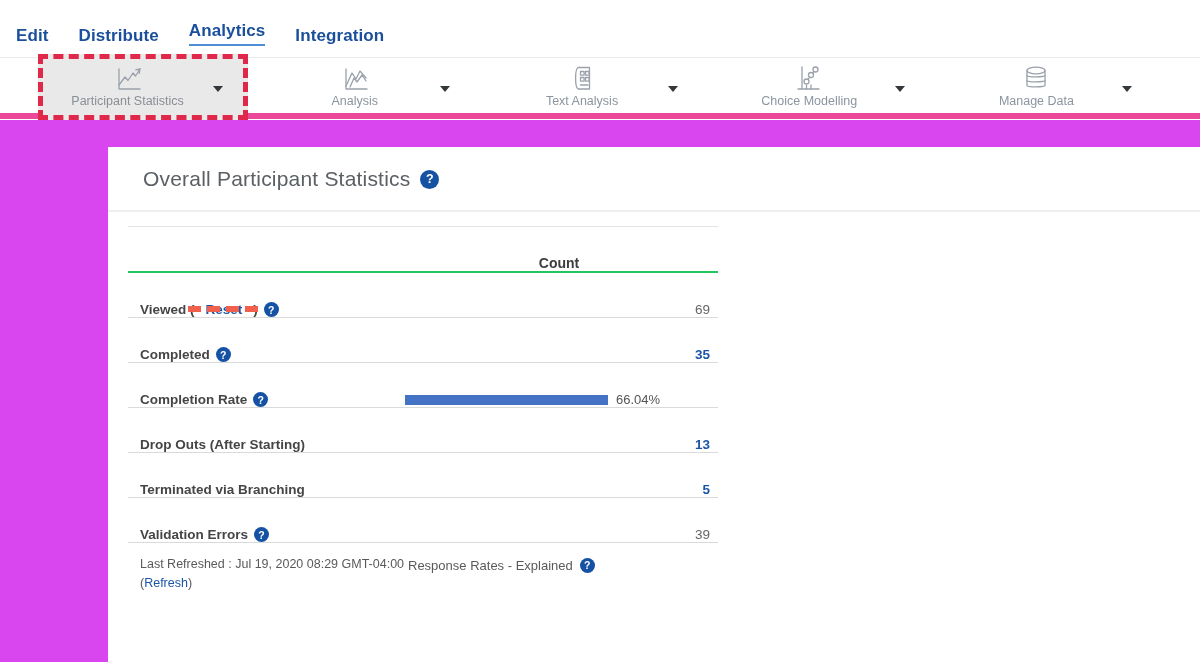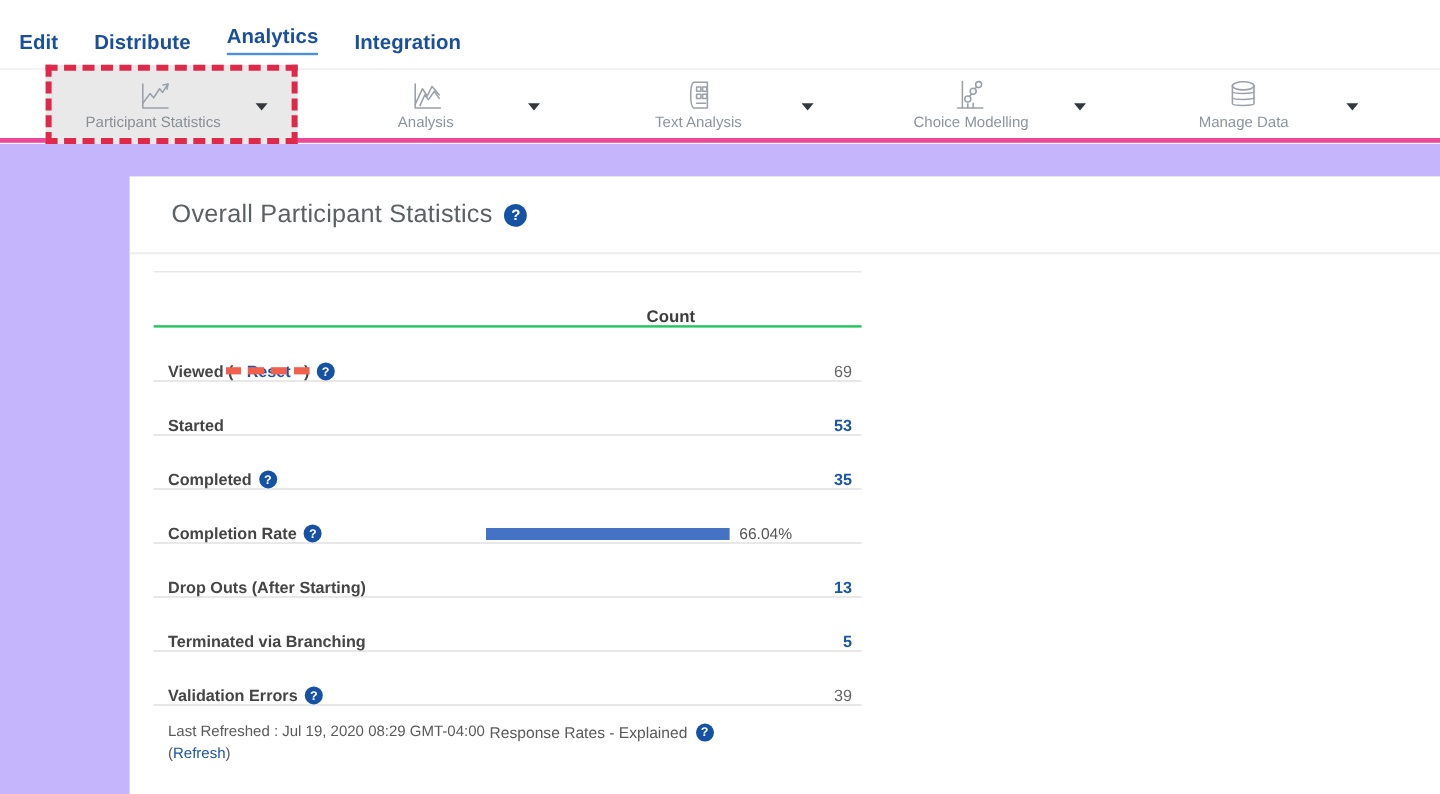--- a/index.html
+++ b/index.html
@@ -5,30 +5,30 @@
   * { margin:0; padding:0; box-sizing:border-box; }
   html,body { width:1200px; height:662px; background:#fff; font-family:"Liberation Sans", sans-serif; overflow:hidden; }
   .screen { position:relative; width:1200px; height:662px; }
 
   
   .topnav { height:57px; display:flex; align-items:flex-end; gap:30px; padding:0 0 11px 16px; background:#fff; }
   .nav-item { font-size:17px; font-weight:700; color:#1a4f9c; cursor:pointer; letter-spacing:.1px; }
   .nav-item.active { border-bottom:2px solid #4e90d5; padding-bottom:3px; }
 
   
-  .toolbar { position:relative; height:62px; background:#fff; border-top:1px solid #e9e9e9; border-bottom:4px solid #ec4899; display:flex; padding:0 50px 0 14px; }
+  .toolbar { position:relative; height:62px; background:#fff; border-top:1px solid #e9e9e9; border-bottom:6px solid #ec4899; display:flex; padding:0 50px 0 14px; }
   .annotation-box { position:absolute; left:38px; top:-4px; width:210px; height:66px; border:5px dashed #e0284a; background:#e9e9e9; z-index:0; }
   .tool-item { position:relative; flex:1; display:flex; flex-direction:column; align-items:center; justify-content:center; z-index:1; cursor:pointer; }
   .tool-item svg { display:block; }
   .tool-label { font-size:12.5px; color:#8b95a0; margin-top:2px; white-space:nowrap; }
   .tool-label.sel { color:#8a8f96; }
   .caret { position:absolute; right:18px; top:28px; width:0; height:0; border-left:5px solid transparent; border-right:5px solid transparent; border-top:6px solid #33383d; cursor:pointer; }
 
   
-  .content-bg { position:absolute; top:120px; left:0; right:0; bottom:0; background:#c4b5fd; }
+  .content-bg { position:absolute; top:120px; left:0; right:0; bottom:0; background:#d946ef; }
   .panel { position:absolute; left:108px; top:27px; right:0; bottom:0; background:#fff; }
   .panel-header { padding:20px 0 0 35px; height:65px; border-bottom:2px solid #efefef; }
   .panel-title { display:inline; font-size:21px; font-weight:400; color:#5b6065; vertical-align:middle; letter-spacing:.2px; }
 
   .help { display:inline-flex; width:15px; height:15px; border-radius:50%; background:#1552a4; color:#fff; font-size:10.5px; font-weight:700; align-items:center; justify-content:center; cursor:pointer; flex:none; }
   .help.lg { width:19px; height:19px; font-size:12.5px; vertical-align:middle; margin-left:10px; }
 
   .stats-table { margin:14px 0 0 20px; width:590px; border-top:1px solid #e3e3e3; }
   .thead { display:flex; align-items:flex-end; height:46px; border-bottom:2px solid #22c55e; }
   .thead .spacer { width:272px; }
@@ -153,26 +153,20 @@
           <div class="tlabel">
             <span>Viewed (</span>
               <span class="reset-link">Reset</span>
               <span>)</span>
             <span class="help">?</span>
           </div>
           <div class="tvalue gray">69</div>
           <div class="reset-underline"></div>
         </div>
 
-        <div class="trow">
-          <div class="tlabel">
-              <span>Started</span>
-            </div>
-          <div class="tvalue blue">53</div>
-        </div>
 
         <div class="trow">
           <div class="tlabel">
             <span>Completed</span>
             <span class="help">?</span>
           </div>
           <div class="tvalue blue">35</div>
         </div>
 
         <div class="trow">

